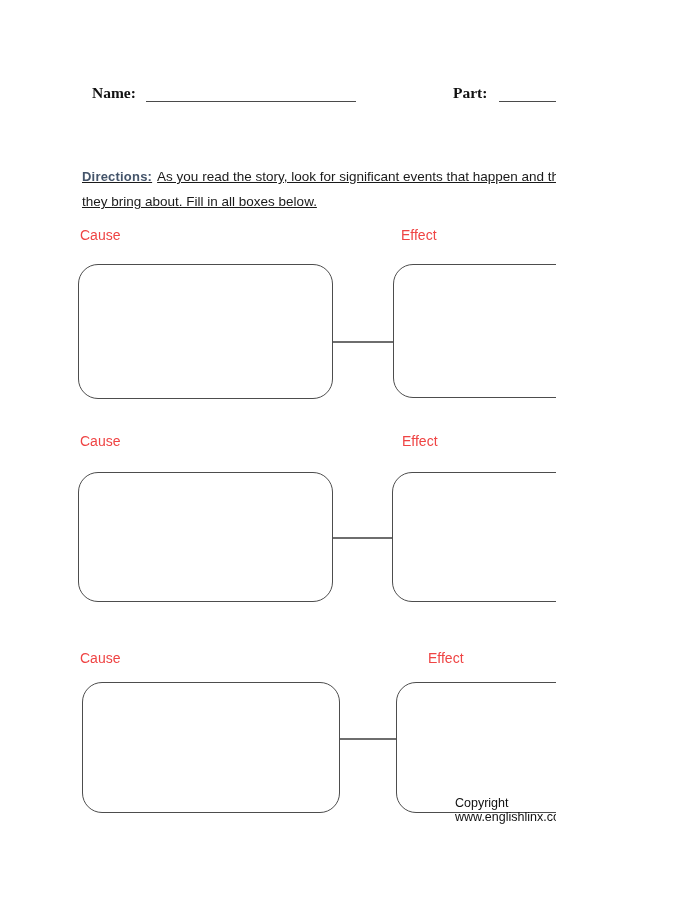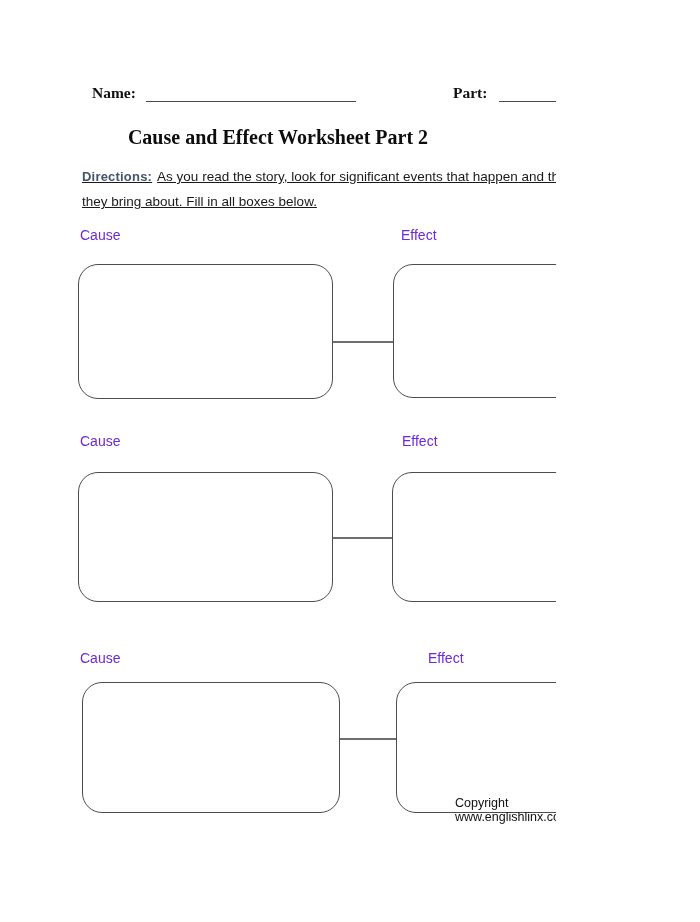--- a/index.html
+++ b/index.html
@@ -65,21 +65,21 @@
     letter-spacing: 0.2px;
     margin-right: 5px;
   }
 
   
   .row { position: absolute; left: 0; width: 100%; }
   .cause-eff-label {
     position: absolute;
     top: 0;
     font-size: 14px;
-    color: #6d28d9;
+    color: #ef4444;
   }
   .cause-label-pos { left: 80px; }
   .box {
     position: absolute;
     background: #ffffff;
     border: 1.5px solid #4d4d4d;
     border-radius: 20px;
     box-sizing: border-box;
   }
   .connector {
@@ -118,21 +118,20 @@
 <body>
 
 <div class="page">
 
   <span class="name-label">Name:</span>
   <span class="write-line name-line" style="border-bottom-color: rgb(74, 74, 74);"></span>
 
   <span class="date-label">Part:</span>
   <span class="write-line date-line" style="border-bottom-color: rgb(74, 74, 74);"></span>
 
-  <h1 class="title">Cause and Effect Worksheet Part 2</h1>
 
   <p class="directions">
     <span class="dir-label" id="dir-label" style="color: rgb(68, 84, 106);">Directions:</span><span>As you read the story, look for significant events that happen and the effects they bring about. Fill in all boxes below.</span>
   </p>
 
   <div class="row" id="row1">
     <div class="cause-eff-label cause-label-pos">Cause</div>
     <div class="cause-eff-label effect-label-pos">Effect</div>
     <div class="box cause-box" style="border-color: rgb(77, 77, 77);"></div>
     <div class="connector" style="border-top-color: rgb(110, 110, 110);"></div>

